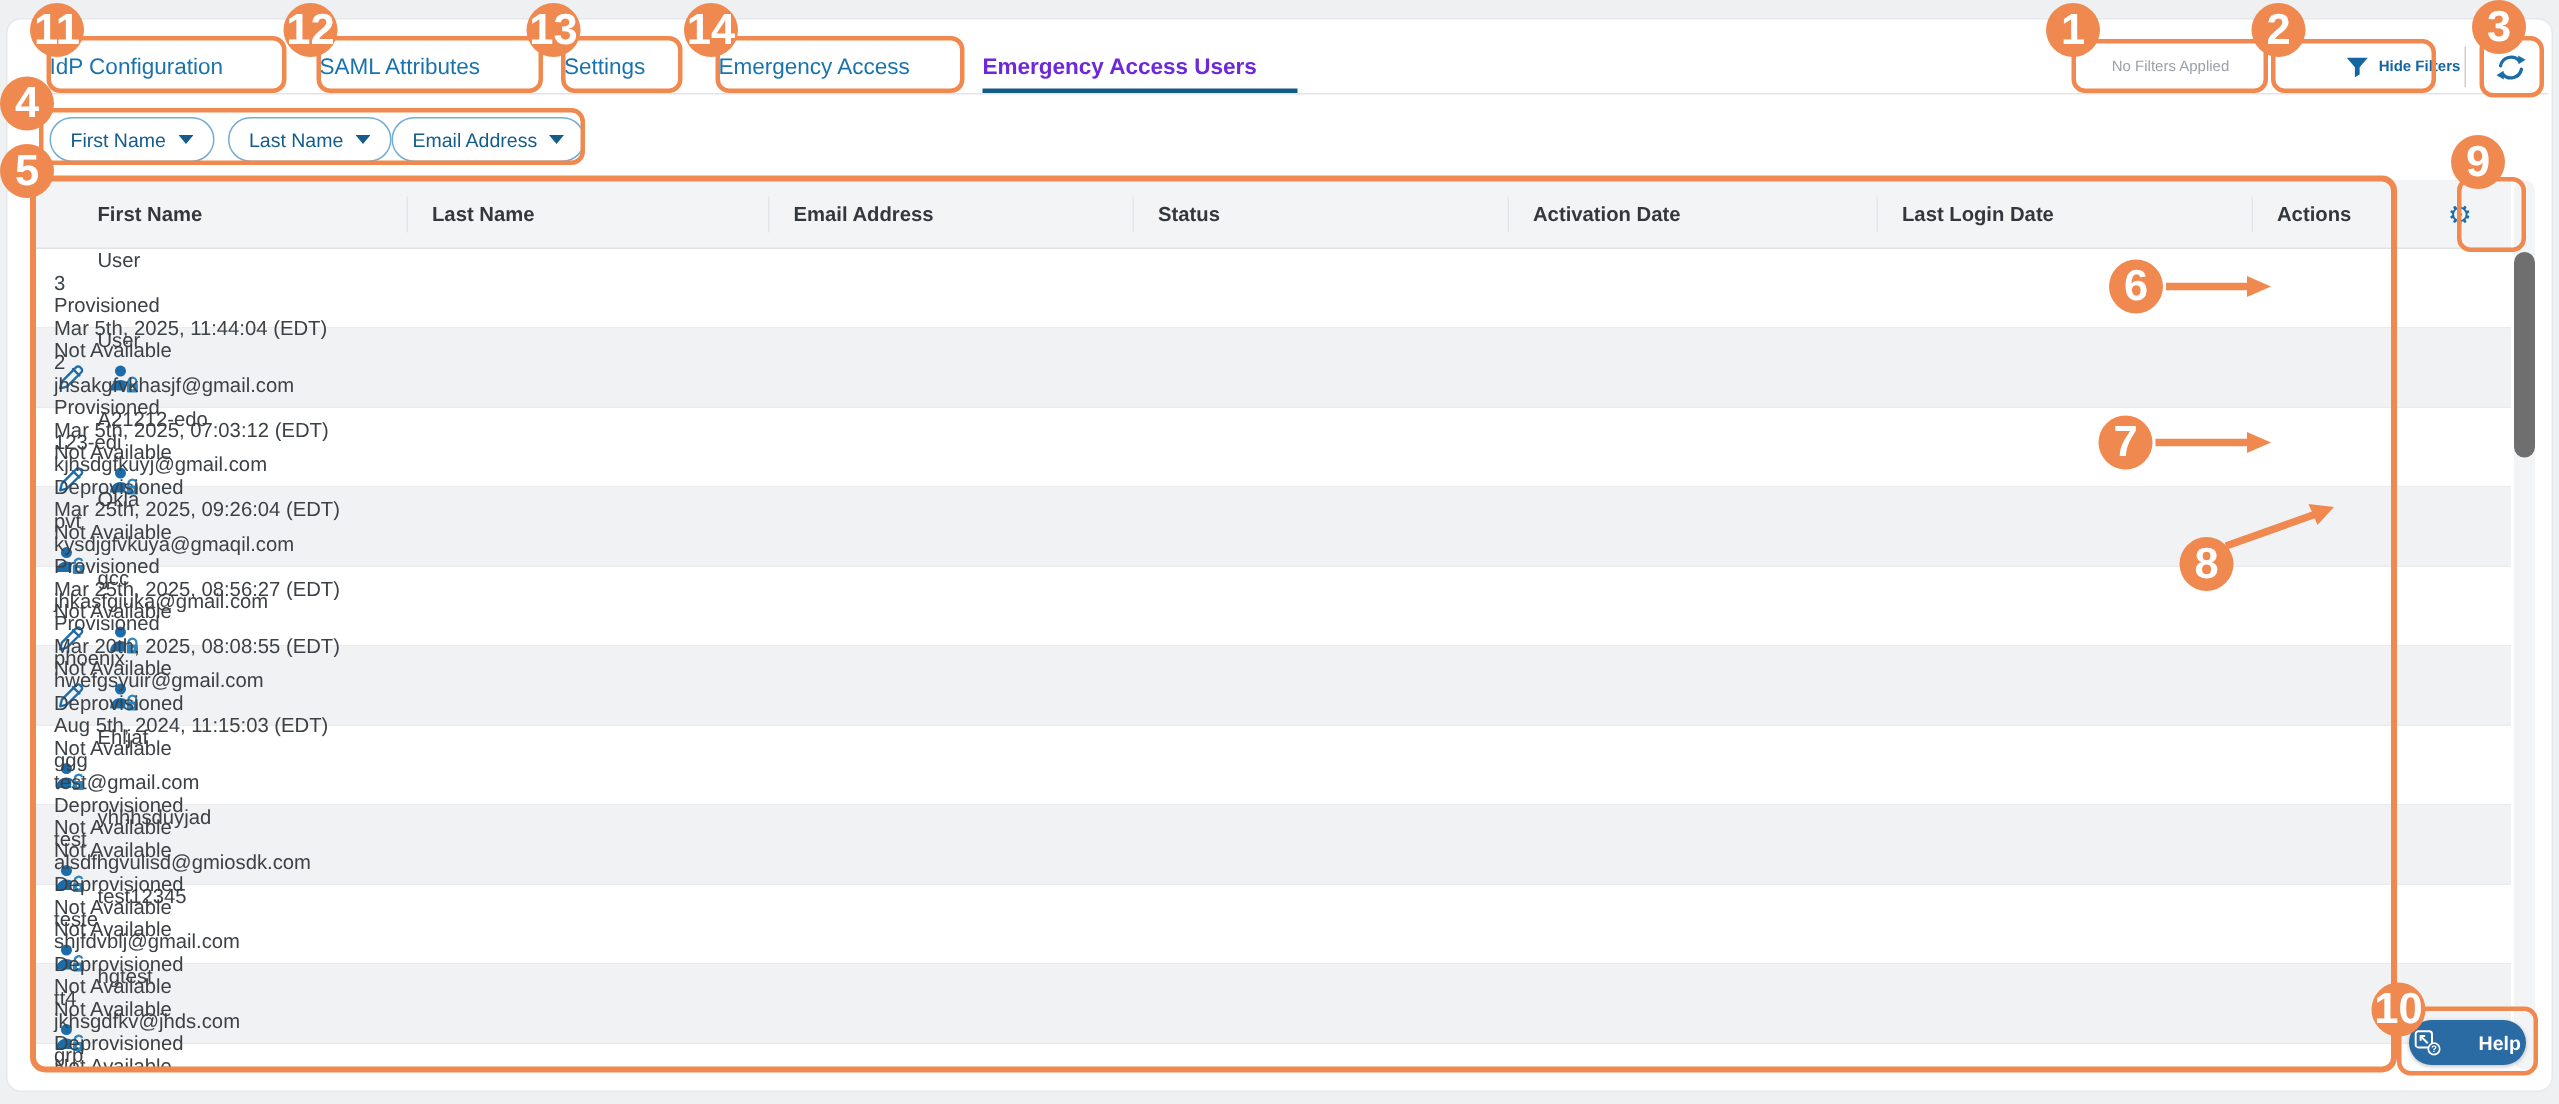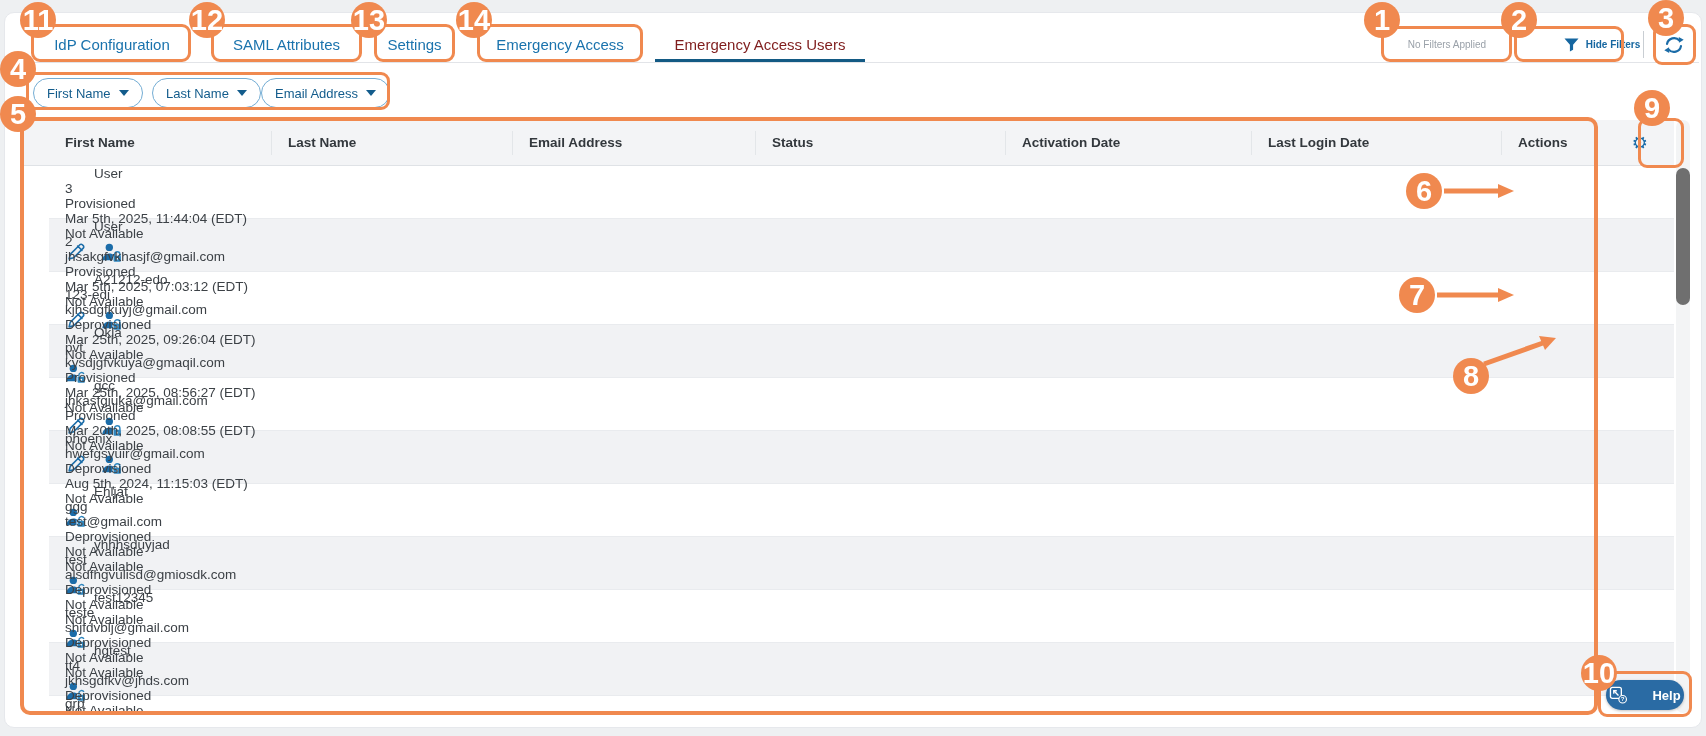--- a/index.html
+++ b/index.html
@@ -1,40 +1,40 @@
 <!DOCTYPE html>
 <html><head>
 <meta charset="utf-8">
 <style>
   html,body{margin:0;padding:0;background:#e9ebee;}
   .stage{position:relative;width:1706px;height:736px;overflow:hidden;
          font-family:"Liberation Sans",sans-serif;background:#eef0f2;}
   .card{position:absolute;left:4px;top:12px;width:1696px;height:714px;background:#fff;
         border:1px solid #e6e8ec;border-radius:10px;}
   .tabbar-line{position:absolute;left:5px;top:62px;width:1694px;height:1px;background:#e2e4e8;}
-  .tab{position:absolute;top:26px;height:36px;display:flex;align-items:center;justify-content:center;
+  .tab{position:absolute;top:26px;height:36px;display:flex;align-items:center;
        font-size:15px;color:#1A73AD;cursor:pointer;white-space:nowrap;}
-  .tab.active{color:#7f1d1d;font-weight:400;}
+  .tab.active{color:#6d28d9;font-weight:700;}
   .tab.active::after{content:"";position:absolute;left:0;right:0;bottom:0;height:3px;background:#135A84;}
   .chip{position:absolute;top:78px;height:30px;border:1px solid #74add4;border-radius:16px;background:#fff;
         display:flex;align-items:center;gap:8px;padding:0 13px;color:#135C8C;font-size:13px;cursor:pointer;box-sizing:border-box;}
   .ctrl-label{position:absolute;display:flex;align-items:center;justify-content:center;font-size:10px;}
   .nofilters{left:1384px;top:28px;width:126px;height:33px;color:#9AA1A9;}
   .hidefilters{left:1518px;top:28px;width:104px;height:33px;color:#1566A0;font-weight:700;gap:7px;cursor:pointer;margin-left:32px;}
   .vdivider{position:absolute;left:1643px;top:31px;width:1px;height:27px;background:#c9ced3;}
   .refresh-btn{position:absolute;left:1657px;top:27px;width:34px;height:36px;display:flex;align-items:center;justify-content:center;cursor:pointer;}
   
   .tablewrap{position:absolute;left:20px;top:120px;width:1654px;height:593px;overflow:hidden;background:#fff;}
   .trow{display:grid;grid-template-columns:252px 241px 243px 250px 246px 250px 94px 78px;align-items:center;}
   .thead{height:45px;background:#f3f4f6;border-bottom:1px solid #dfe2e6;
          font-size:13.5px;font-weight:700;color:#33383d;}
   .thead .hcell{padding-left:16px;height:24px;display:flex;align-items:center;border-right:1px solid #e3e6e9;}
   .thead .hcell.first{padding-left:45px;}
   .thead .hcell.nodiv{border-right:none;}
-  .drow{height:52px;border-bottom:1px solid #e9ebee;font-size:13.5px;color:#3c4146;background:#fff;margin-left:29px;}
+  .drow{height:52px;border-bottom:1px solid #e9ebee;font-size:13.5px;color:#3c4146;background:#fff;}
   .drow.alt{background:#f1f2f4;}
   .dcell{padding-left:16px;white-space:nowrap;overflow:hidden;}
   .dcell.first{padding-left:45px;}
   .actions-cell{display:flex;align-items:center;gap:14px;padding-left:16px;}
   .action-btn{display:flex;align-items:center;justify-content:center;cursor:pointer;background:none;border:none;padding:0;}
   .gear-cell{display:flex;justify-content:flex-end;padding-right:26px;}
   .gear-btn{color:#1B6CA8;font-size:18px;line-height:1;cursor:pointer;background:none;border:none;padding:0;}
   
   .sb-track{position:absolute;left:1676px;top:120px;width:14px;height:593px;background:#f3f4f5;border-radius:7px;}
   .sb-thumb{position:absolute;left:1676px;top:168px;width:14px;height:137px;background:#6f6f6f;border-radius:7px;cursor:pointer;}

